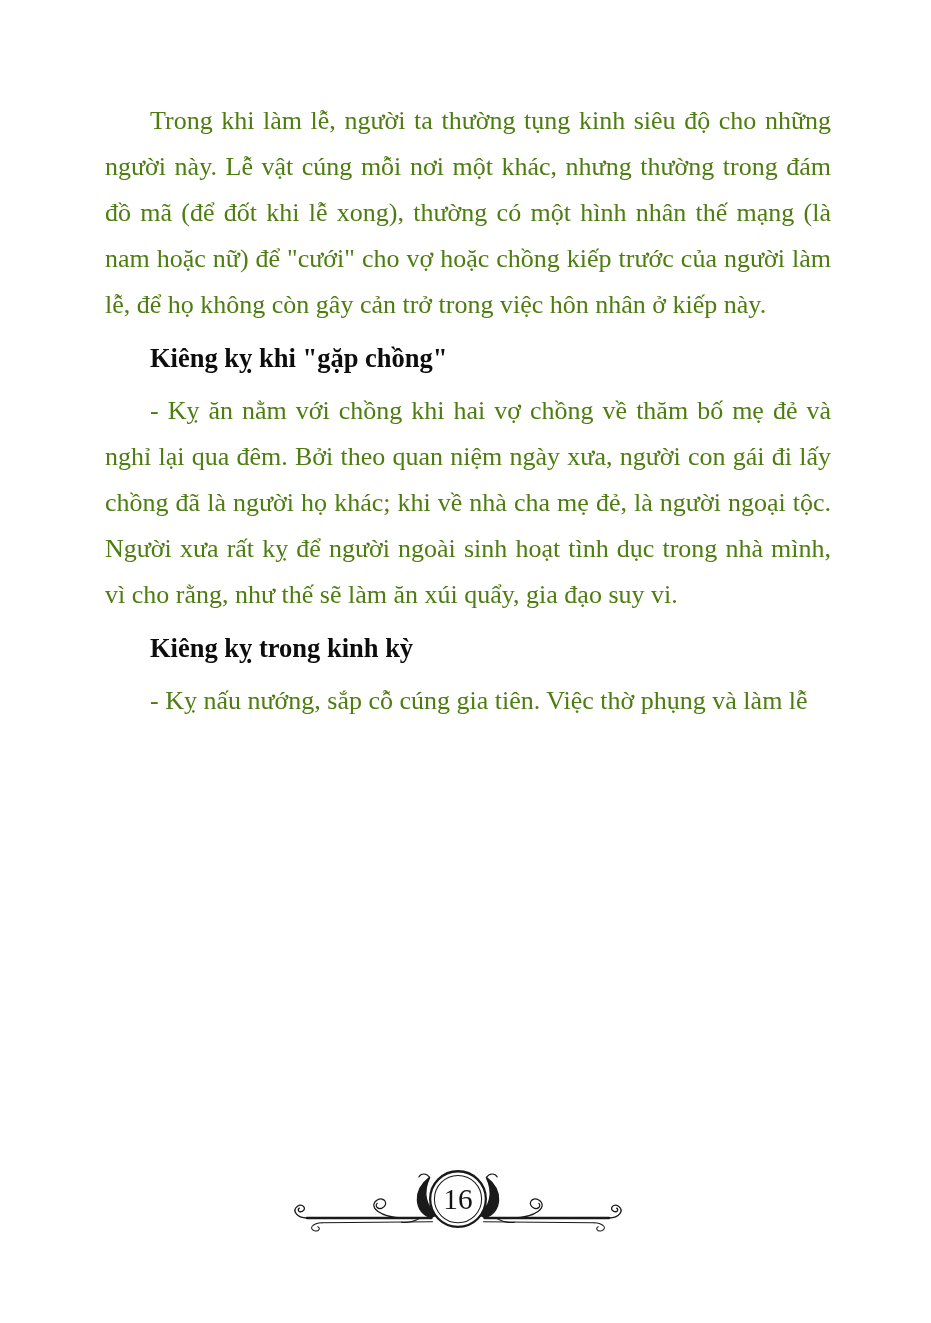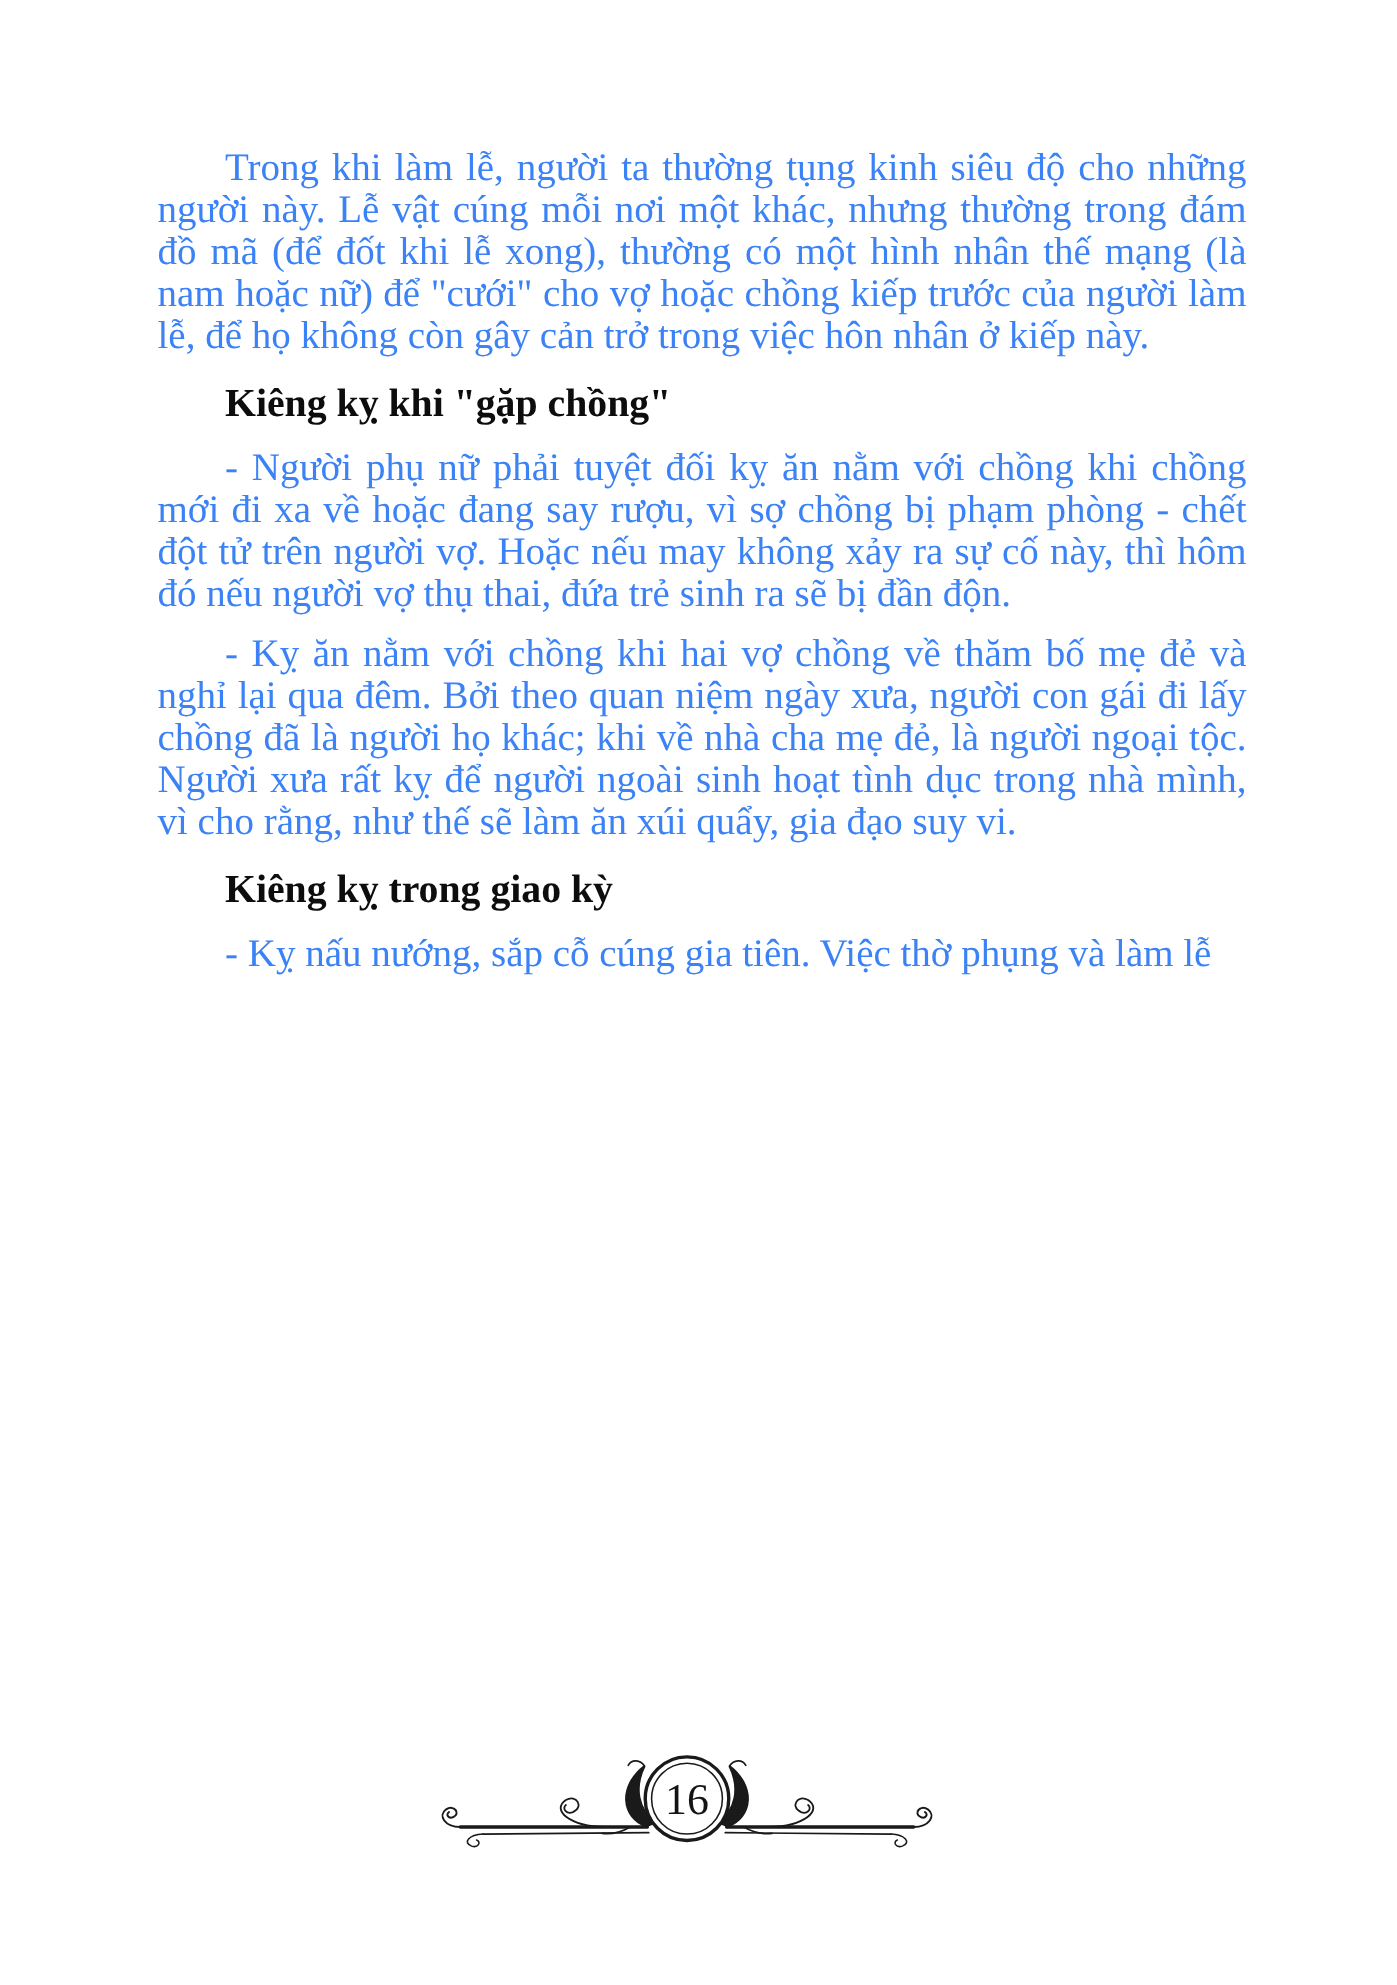--- a/index.html
+++ b/index.html
@@ -11,25 +11,25 @@
     position: relative;
     overflow: hidden;
   }
   .page {
     width: 726px;
     margin-left: 105px;
     padding-top: 98px;
   }
   p.body-para {
     font-size: 26px;
-    line-height: 28px;
+    line-height: 46px;
     text-align: justify;
     text-indent: 45px;
     margin: 0 0 12px 0;
-    color: #3b82f6;
+    color: #4d7c0f;
   }
   h2.section-heading {
     font-size: 26.5px;
     line-height: 36px;
     font-weight: bold;
     text-indent: 45px;
     margin: 12px 0 12px 0;
     color: #0d0d0d;
   }
   .footer-ornament {
@@ -46,23 +46,22 @@
     font-size: 31px;
     fill: #141414;
   }
 </style>
 </head>
 <body>
 
 <div class="page">
   <p class="body-para">Trong khi làm lễ, người ta thường tụng kinh siêu độ cho những người này. Lễ vật cúng mỗi nơi một khác, nhưng thường trong đám đồ mã (để đốt khi lễ xong), thường có một hình nhân thế mạng (là nam hoặc nữ) để "cưới" cho vợ hoặc chồng kiếp trước của người làm lễ, để họ không còn gây cản trở trong việc hôn nhân ở kiếp này.</p>
   <h2 class="section-heading">Kiêng kỵ khi "gặp chồng"</h2>
-  <p class="body-para">- Người phụ nữ phải tuyệt đối kỵ ăn nằm với chồng khi chồng mới đi xa về hoặc đang say rượu, vì sợ chồng bị phạm phòng - chết đột tử trên người vợ. Hoặc nếu may không xảy ra sự cố này, thì hôm đó nếu người vợ thụ thai, đứa trẻ sinh ra sẽ bị đần độn.</p>
   <p class="body-para">- Kỵ ăn nằm với chồng khi hai vợ chồng về thăm bố mẹ đẻ và nghỉ lại qua đêm. Bởi theo quan niệm ngày xưa, người con gái đi lấy chồng đã là người họ khác; khi về nhà cha mẹ đẻ, là người ngoại tộc. Người xưa rất kỵ để người ngoài sinh hoạt tình dục trong nhà mình, vì cho rằng, như thế sẽ làm ăn xúi quẩy, gia đạo suy vi.</p>
-  <h2 class="section-heading">Kiêng kỵ trong giao kỳ</h2>
+  <h2 class="section-heading">Kiêng kỵ trong kinh kỳ</h2>
   <p class="body-para">- Kỵ nấu nướng, sắp cỗ cúng gia tiên. Việc thờ phụng và làm lễ</p>
 </div>
 
 <div class="footer-ornament">
   <svg width="340" height="76" viewBox="0 0 360 76" fill="none" xmlns="http://www.w3.org/2000/svg">
 
     <g stroke="#1a1a1a" fill="none" stroke-linecap="round">
       <path d="M 20 56 L 152 56" stroke-width="2.4"></path>
       <path d="M 36 61 L 153 60" stroke-width="1.2"></path>
       <path d="M 20 56 C 9 56 4 48 10 43.5 C 15.5 40 20.5 46.5 15 49 C 11.5 50.5 9.5 47 12 45.5" stroke-width="1.4"></path>

